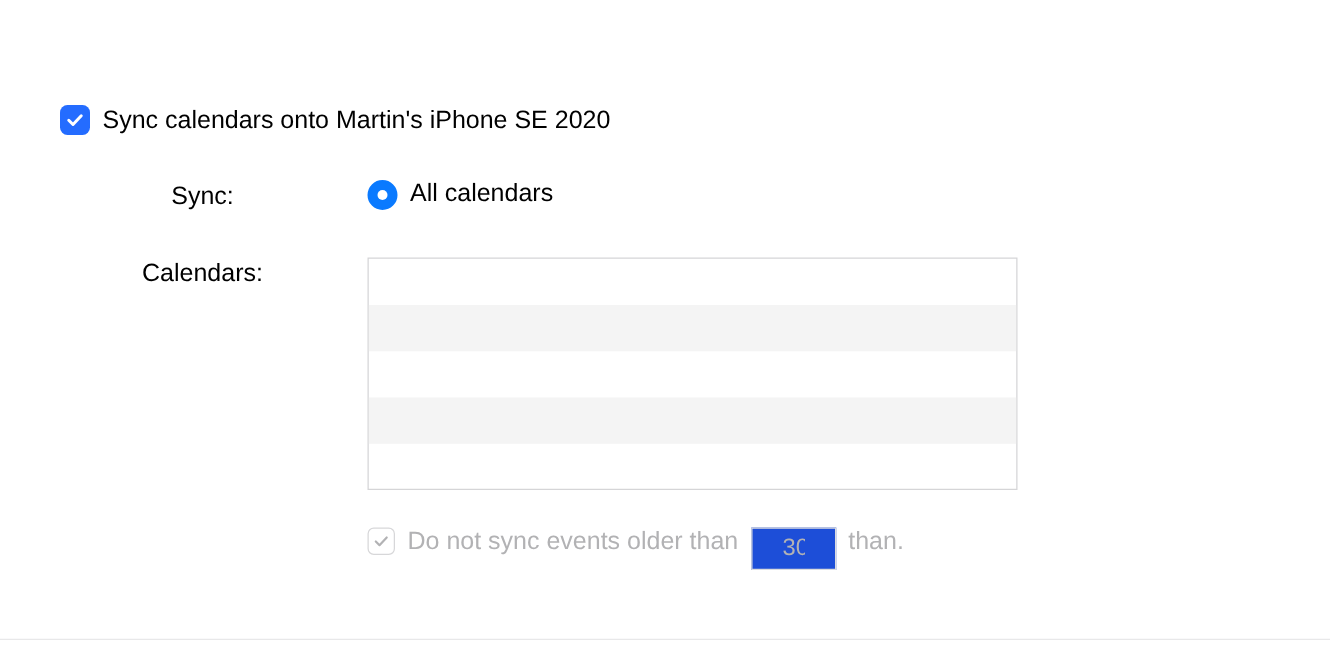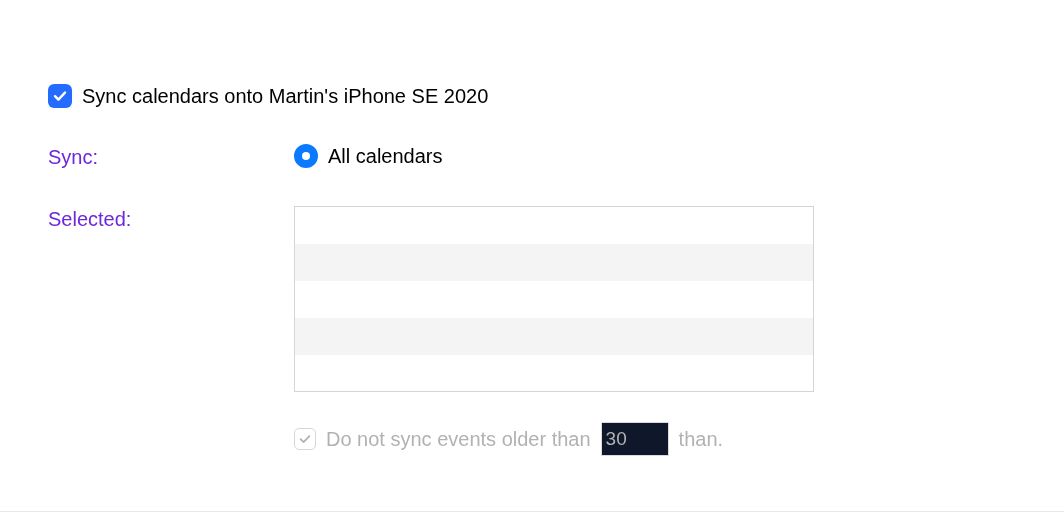--- a/index.html
+++ b/index.html
@@ -33,30 +33,30 @@
     }
     .checkbox-main svg { width: 16px; height: 16px; display:block; }
 
     .form-row {
       display: flex;
       align-items: flex-start;
       margin-bottom: 8px;
     }
     .label-col {
       width: 246px;
-      text-align: left;
+      text-align: center;
       padding-right: 18px;
       padding-top: 2px;
-      color: #6d28d9;
+      color: #000000;
     }
     .field-col { flex: 1; }
 
     .radio-row {
       display: flex;
-      align-items: center;
+      align-items: flex-start;
       gap: 10px;
       margin-bottom: 10px;
     }
     .radio {
       width: 24px;
       height: 24px;
       border-radius: 50%;
       border: 2px solid #d7d7d9;
       background: #fff;
       display: flex;
@@ -85,21 +85,20 @@
       border: 1px solid #d5d5d7;
       background: #fff;
       overflow: hidden;
     }
     .list-row { height: 37px; }
     .list-row.alt { background: #f4f4f4; }
 
     .older-row { margin-top: 30px; }
     .older-wrap {
       display: flex;
-      align-items: center;
       gap: 10px;
       color: #b2b2b4;
     }
     .checkbox-small {
       width: 22px;
       height: 22px;
       border-radius: 5px;
       border: 1px solid #d7d7d9;
       background: #fff;
       display: flex;
@@ -107,23 +106,23 @@
       justify-content: center;
       flex-shrink: 0;
     }
     .checkbox-small svg { width: 14px; height: 14px; display:block; }
 
     .days-input {
       width: 68px;
       height: 34px;
       border: 1px solid #dcdcde;
       font-size: 19px;
-      padding: 2px 4px;
+      padding: 2px 24px;
       color: #b2b2b4;
-      background: #0f172a;
+      background: #1d4ed8;
       font-family: inherit;
     }
 
     .divider {
       position: absolute;
       left: 0;
       right: 0;
       bottom: 4px;
       height: 1px;
       background: #e8e8e9;
@@ -147,21 +146,21 @@
     <div class="label-col">Sync:</div>
     <div class="field-col">
       <div class="radio-row">
         <div class="radio selected"></div>
         <span class="radio-label">All calendars</span>
       </div>
     </div>
   </div>
 
   <div class="form-row calendars-row">
-    <div class="label-col">Selected:</div>
+    <div class="label-col">Calendars:</div>
     <div class="field-col">
       <div class="list-box">
         <div class="list-row"></div>
         <div class="list-row alt"></div>
         <div class="list-row"></div>
         <div class="list-row alt"></div>
         <div class="list-row"></div>
       </div>
     </div>
   </div>

